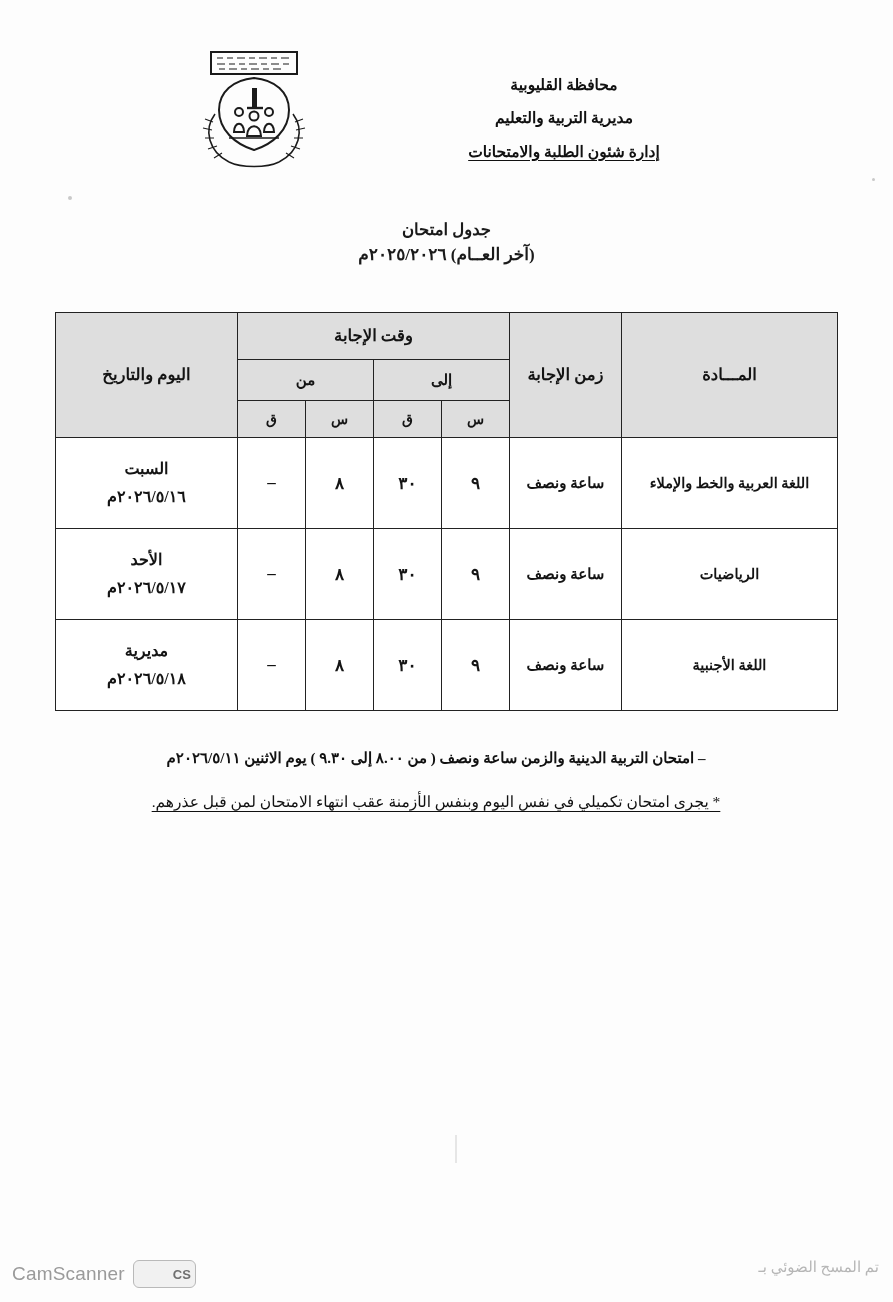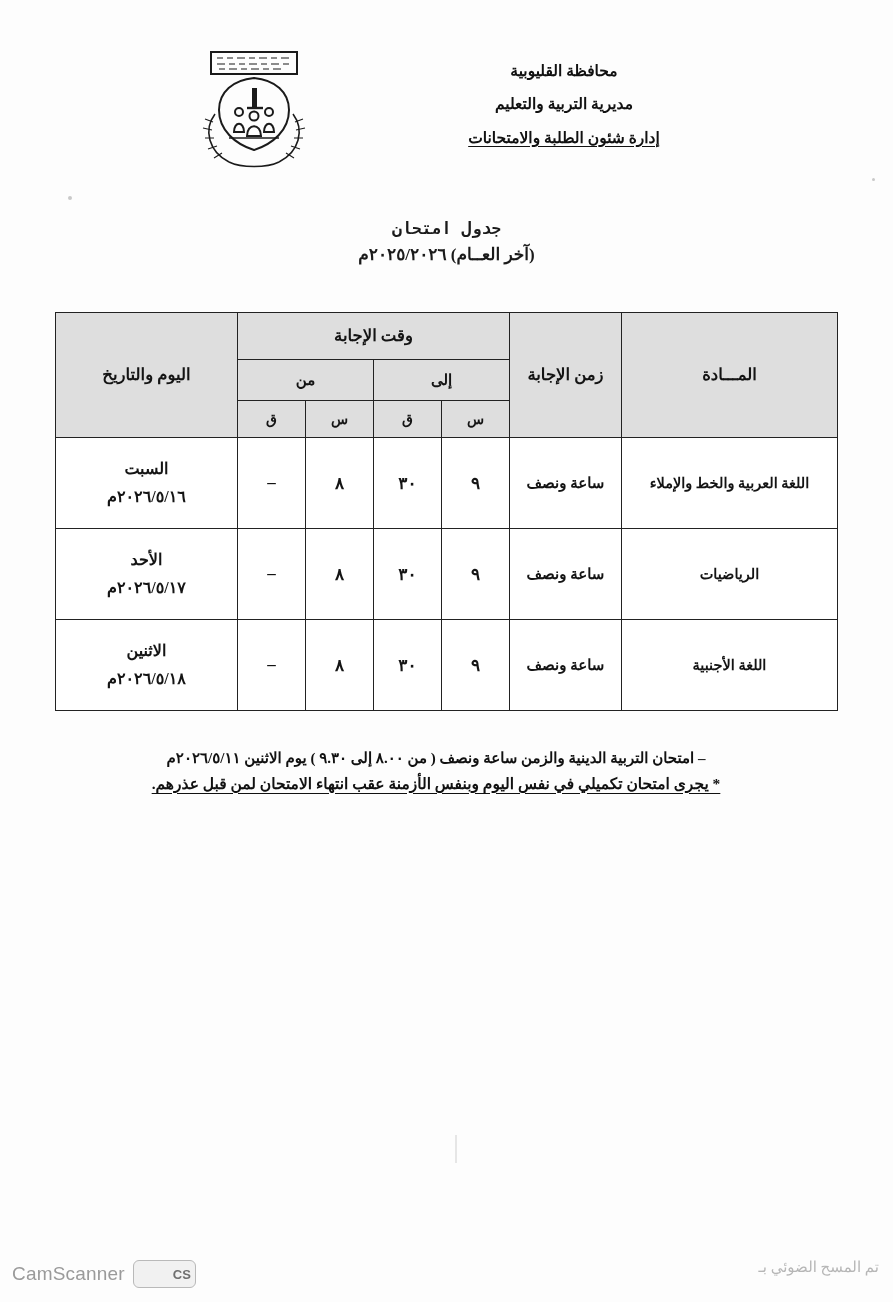--- a/index.html
+++ b/index.html
@@ -23,21 +23,21 @@
   }
 
   
   .header {
     position: absolute;
     top: 48px;
     right: 64px;
     width: 770px;
     display: flex;
     flex-direction: row;
-    align-items: flex-start;
+    align-items: flex-end;
     justify-content: space-between;
   }
   .header-text {
     text-align: center;
     font-size: 15.5px;
     line-height: 2.15;
     font-weight: bold;
     padding-top: 6px;
     width: 330px;
     margin-right: 100px;
@@ -59,21 +59,21 @@
   
   .titles {
     position: absolute;
     top: 218px;
     left: 0;
     right: 0;
     text-align: center;
     font-weight: bold;
     color: #1a1a1a;
   }
-  .titles .t1 { font-size: 16.5px; line-height: 1.45; font-family: Liberation Mono, monospace; }
+  .titles .t1 { font-size: 16.5px; line-height: 1.45; }
   .titles .t2 { font-size: 18.5px; line-height: 1.5; }
   .titles .t3 { font-size: 17px; line-height: 1.5; }
 
   
   .table-wrap {
     position: absolute;
     top: 312px;
     right: 55px;
     width: 782px;
   }
@@ -122,26 +122,26 @@
     text-align: center;
   }
   .note-line {
     font-size: 15px;
     font-weight: bold;
     line-height: 1.9;
     padding-right: 14px;
   }
   .note-bold {
     font-size: 15.5px;
-    font-weight: bold;
+    font-weight: normal;
     text-decoration: underline;
     text-underline-offset: 4px;
     letter-spacing: 0.4px;
     padding-right: 14px;
-    margin-top: 2px;
+    margin-top: 20px;
   }
 
   
   .speck {
     position: absolute;
     background: #c9c9c9;
     border-radius: 50%;
   }
   .faint-line {
     position: absolute;
@@ -309,21 +309,21 @@
           </td>
         </tr>
         <tr>
           <td class="cell-subject">اللغة الأجنبية</td>
           <td class="cell-dur">ساعة ونصف</td>
           <td class="cell-num">٩</td>
           <td class="cell-num">٣٠</td>
           <td class="cell-num">٨</td>
           <td class="cell-dash">–</td>
           <td class="cell-day">
-            <span class="d1">الاثنين</span>
+            <span class="d1">مديرية</span>
             <span class="d2">٢٠٢٦/٥/١٨م</span>
           </td>
         </tr>
       </tbody>
     </table>
   </div>
 
   <div class="notes">
     <div class="note-line">–   امتحان التربية الدينية والزمن ساعة ونصف ( من ٨.٠٠ إلى ٩.٣٠ ) يوم الاثنين ٢٠٢٦/٥/١١م</div>
     <div class="note-bold">* يجرى امتحان تكميلي في نفس اليوم وبنفس الأزمنة عقب انتهاء الامتحان لمن قبل عذرهم.</div>

